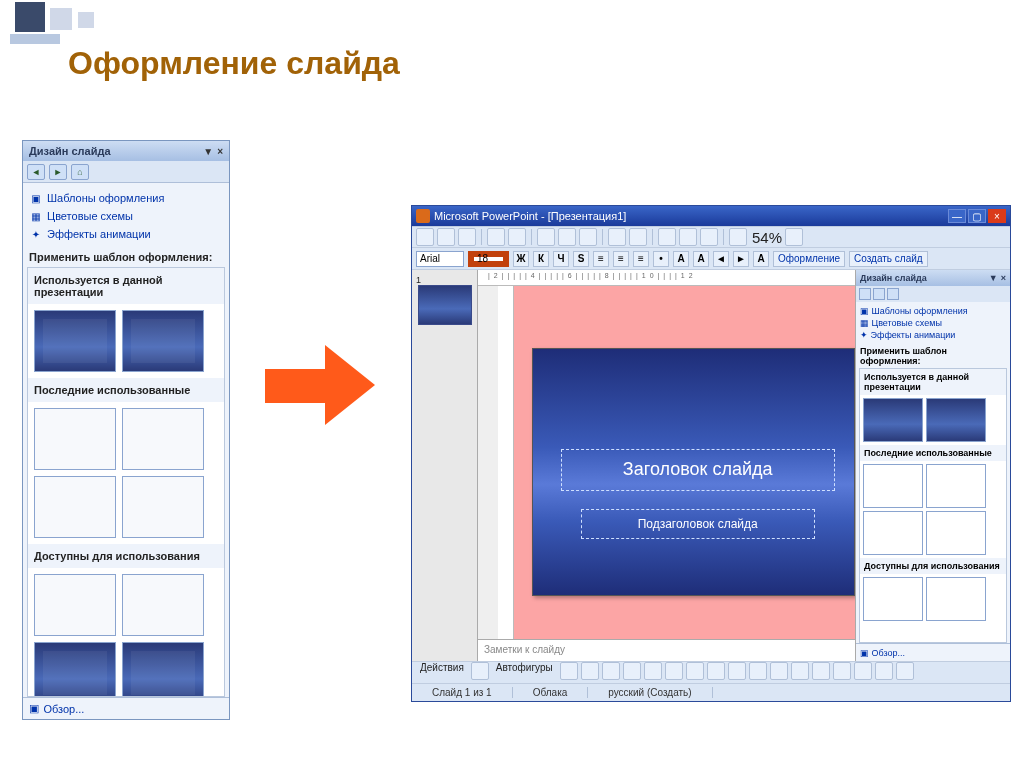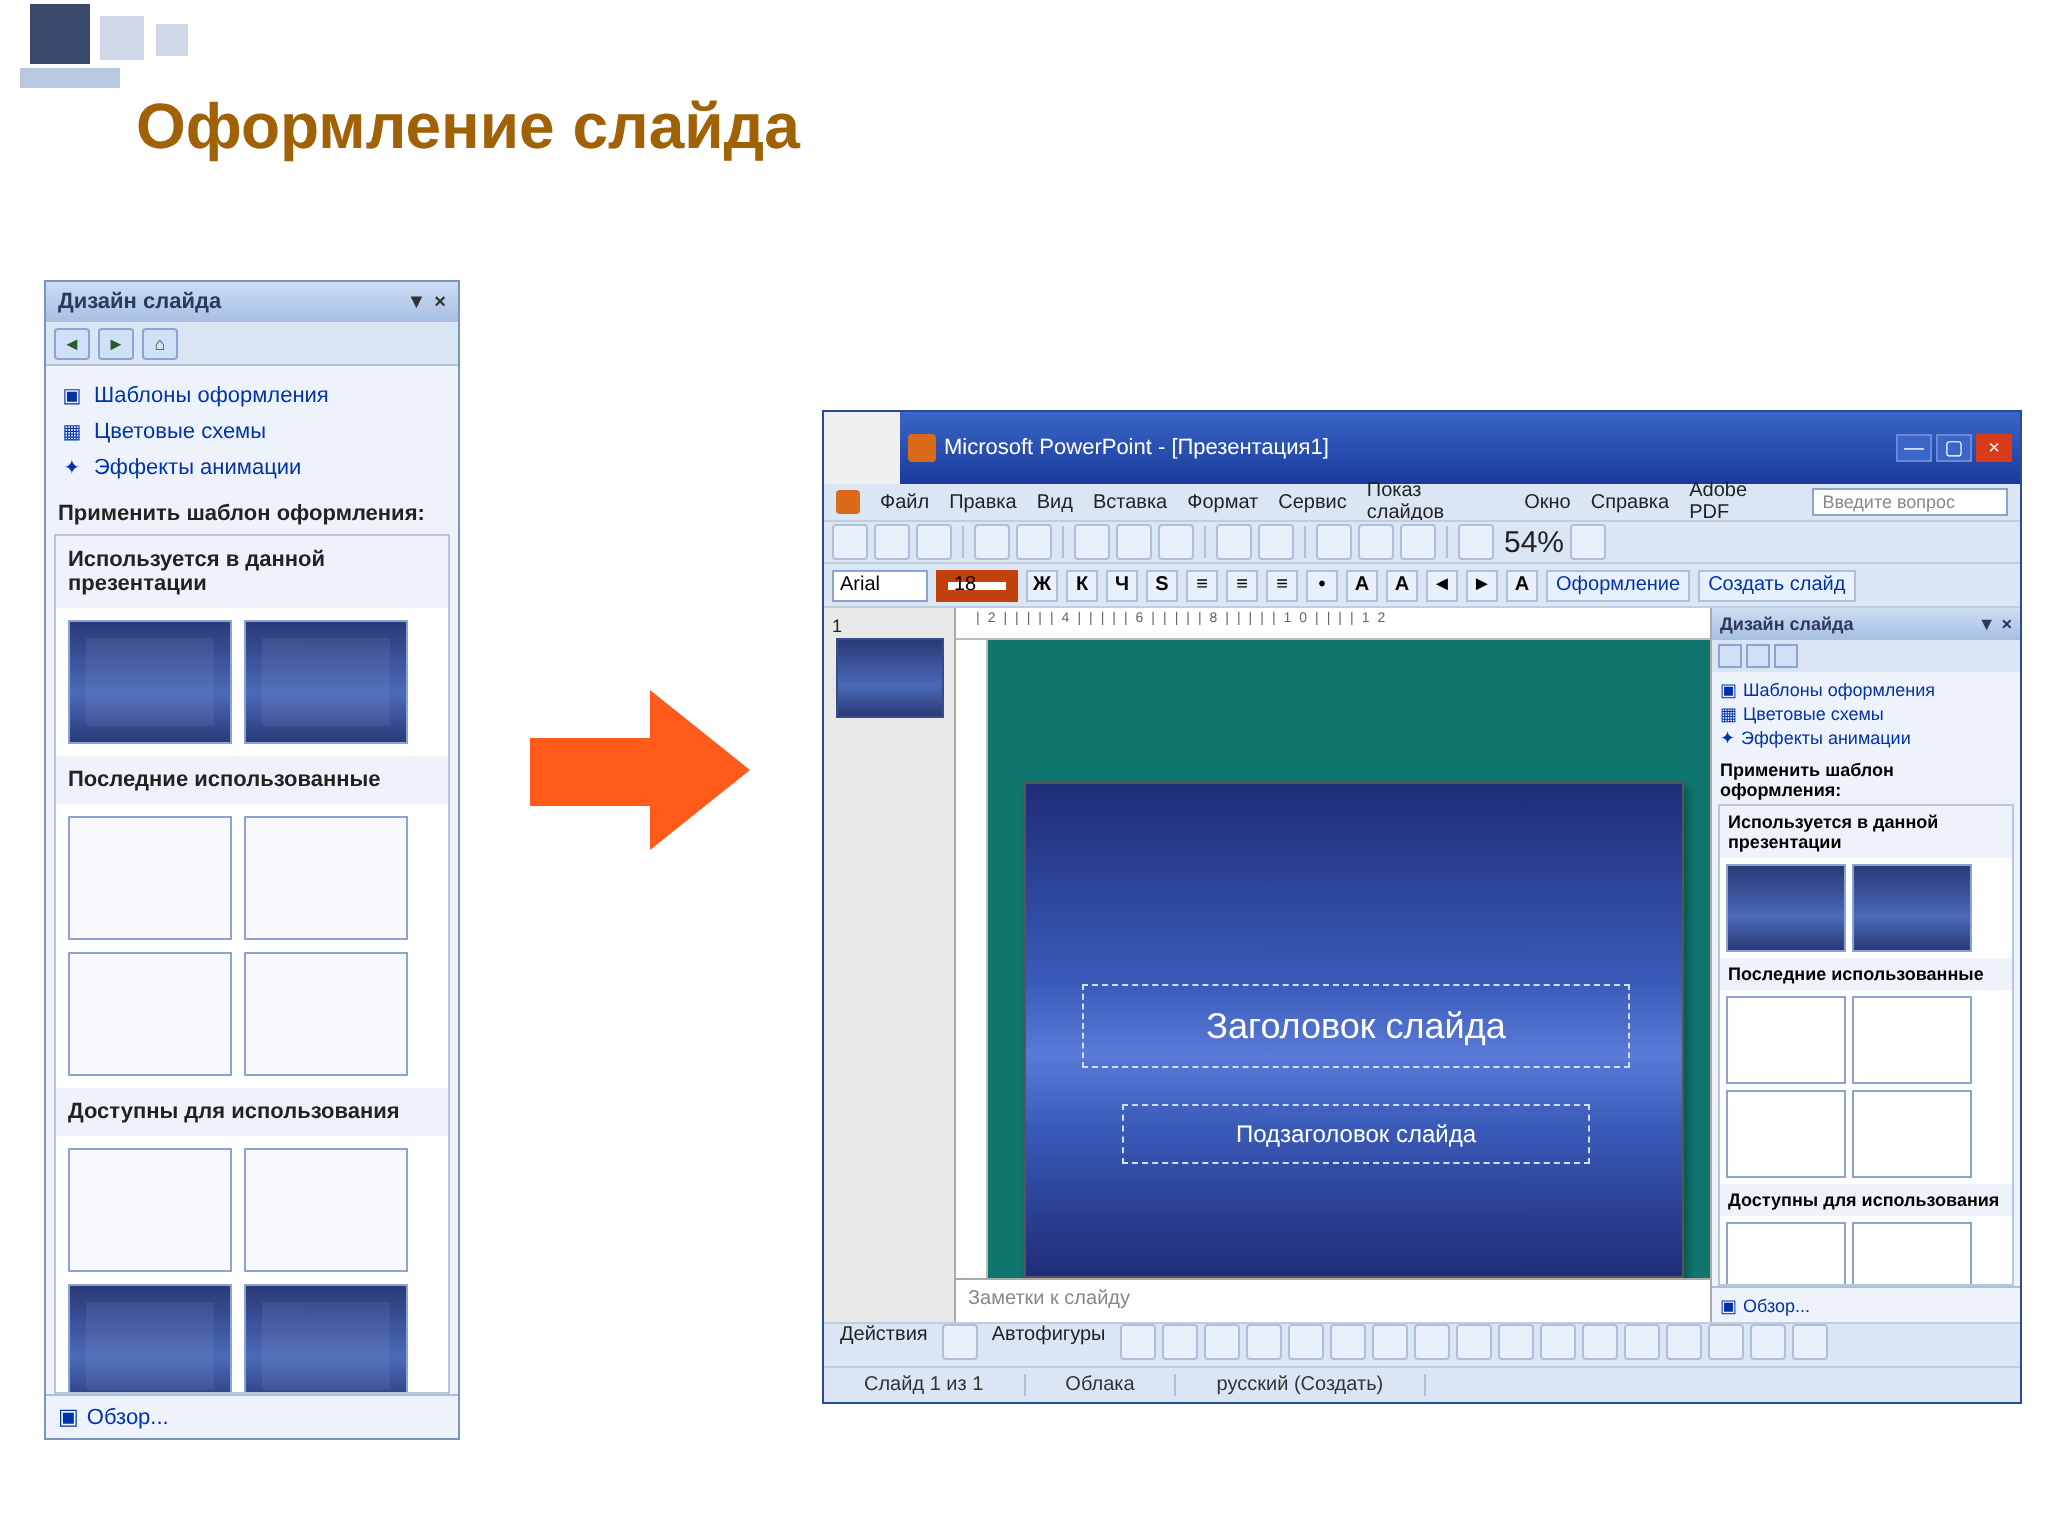--- a/index.html
+++ b/index.html
@@ -34,21 +34,21 @@
   .thumb.light { background: #f7f9fc; }
   .tp-footer { height: 22px; border-top: 1px solid #aebfd9; display: flex; align-items: center; padding: 0 6px; gap: 4px; color: #0033aa; background: #eef3fb; }
 
   
   .arrow { position: absolute; top: 345px; left: 265px; width: 120px; height: 80px; }
   .arrow .shaft { position: absolute; top: 24px; left: 0; width: 60px; height: 34px; background: #ff5a1a; }
   .arrow .head { position: absolute; top: 0; left: 60px; width: 0; height: 0; border-top: 40px solid transparent; border-bottom: 40px solid transparent; border-left: 50px solid #ff5a1a; }
 
   
   .pp-window { position: absolute; top: 205px; left: 411px; width: 600px; height: 497px; border: 1px solid #2a4a9a; background: #efefef; display: flex; flex-direction: column; font-size: 10px; }
-  .pp-title { height: 36px; background: linear-gradient(#3a66c8,#1a3a9a); color: #fff; display: flex; align-items: center; padding: 0 4px; font-size: 11px; margin-left: 38px; }
+  .pp-title { height: 20px; background: linear-gradient(#3a66c8,#1a3a9a); color: #fff; display: flex; align-items: center; padding: 0 4px; font-size: 11px; }
   .pp-title .ic { width: 14px; height: 14px; background: #da6a1a; margin-right: 4px; border-radius: 2px; }
   .pp-title .btns { margin-left: auto; display: flex; gap: 2px; }
   .pp-title .btns span { width: 18px; height: 14px; display: inline-flex; align-items: center; justify-content: center; font-size: 10px; color: #fff; border: 1px solid #6a8ad8; background: #3a66c8; }
   .pp-title .btns span.cl { background: #da3a1a; border-color: #da3a1a; }
   .pp-menu { height: 18px; background: #dbe6f5; display: flex; align-items: center; gap: 10px; padding: 0 6px; color: #222; }
   .pp-menu .mi { font-size: 10px; }
   .pp-menu .askbox { margin-left: auto; width: 98px; height: 14px; border: 1px solid #8aa4cf; background: #fff; color: #888; font-size: 9px; padding: 0 4px; display: flex; align-items: center; }
   .pp-tb { height: 22px; background: #dbe6f5; border-top: 1px solid #c0cde0; border-bottom: 1px solid #c0cde0; display: flex; align-items: center; gap: 3px; padding: 0 4px; }
   .pp-tb .tbtn { width: 18px; height: 18px; border: 1px solid #b0c0d8; background: #e8f0fb; border-radius: 2px; }
   .pp-tb .sep { width: 1px; height: 16px; background: #b0c0d8; margin: 0 2px; }
@@ -59,21 +59,21 @@
   .pp-fmt .fb { width: 16px; height: 16px; border: 1px solid #b0c0d8; background: #e8f0fb; font-size: 10px; font-weight: bold; display: inline-flex; align-items: center; justify-content: center; }
   .pp-fmt .lbtn { height: 16px; border: 1px solid #b0c0d8; background: #e8f0fb; font-size: 10px; padding: 0 4px; display: inline-flex; align-items: center; color: #0033aa; }
 
   .pp-body { flex: 1; display: flex; min-height: 0; }
   .pp-thumbs { width: 66px; background: #e8e8e8; border-right: 1px solid #aaa; padding: 4px; }
   .pp-thumbs .tn { width: 54px; height: 40px; border: 1px solid #3a4a8a; margin-left: 2px; background: linear-gradient(#2a3a78,#4a6ab8 60%,#2a3a78); }
   .pp-thumbs .tnum { font-size: 9px; color: #222; }
   .pp-center { flex: 1; display: flex; flex-direction: column; min-width: 0; }
   .pp-ruler-h { height: 16px; background: #fff; border-bottom: 1px solid #bbb; font-size: 7px; color: #666; position: relative; overflow: hidden; }
   .pp-ruler-h::before { content: '|2|||||4|||||6|||||8|||||10||||12'; letter-spacing: 4px; position: absolute; left: 10px; top: 2px; white-space: nowrap; }
-  .pp-stage { flex: 1; background: #0f766e; display: flex; align-items: flex-end; position: relative; overflow: hidden; }
+  .pp-stage { flex: 1; background: #fca5a5; display: flex; align-items: center; position: relative; overflow: hidden; margin-left: 20px; }
   .pp-ruler-v { width: 16px; background: #fff; border-right: 1px solid #bbb; align-self: stretch; }
   .pp-slide { margin: 18px 0 0 18px; width: 330px; height: 248px; background: linear-gradient(#1e2d78 0%,#3a5ab8 40%,#5a7ad8 55%,#3a5ab8 70%,#1e2d78 100%); border: 1px solid #555; position: relative; box-shadow: 2px 2px 4px rgba(0,0,0,0.3); }
   .pp-slide .ph { position: absolute; border: 1px dashed #cfe0ff; color: #fff; text-align: center; display: flex; align-items: center; justify-content: center; font-family: Arial; }
   .pp-slide .ph.tit { top: 100px; left: 28px; width: 274px; height: 42px; font-size: 18px; }
   .pp-slide .ph.sub { top: 160px; left: 48px; width: 234px; height: 30px; font-size: 12px; }
   .pp-notes { height: 22px; background: #fff; border-top: 1px solid #aaa; padding: 4px 6px; color: #888; font-size: 10px; }
 
   .pp-taskpane { width: 155px; border-left: 1px solid #aaa; background: #eef3fb; display: flex; flex-direction: column; font-size: 9px; }
   .pp-taskpane .hdr { height: 16px; background: linear-gradient(#cdddf3,#a6bfe3); padding: 1px 4px; font-weight: bold; color: #2a3a5a; display: flex; align-items: center; }
   .pp-taskpane .hdr .close { margin-left: auto; display: flex; gap: 3px; }
@@ -169,34 +169,20 @@
 
 <div class="pp-window">
   <div class="pp-title">
     <span class="ic"></span>
     <span>Microsoft PowerPoint - [Презентация1]</span>
     <div class="btns">
       <span>—</span>
       <span>▢</span>
       <span class="cl">×</span>
     </div>
-  </div>
-  <div class="pp-menu">
-    <span class="ic" style="width:12px;height:12px;background:#da6a1a;border-radius:2px;"></span>
-    <span class="mi">Файл</span>
-    <span class="mi">Правка</span>
-    <span class="mi">Вид</span>
-    <span class="mi">Вставка</span>
-    <span class="mi">Формат</span>
-    <span class="mi">Сервис</span>
-    <span class="mi">Показ слайдов</span>
-    <span class="mi">Окно</span>
-    <span class="mi">Справка</span>
-    <span class="mi">Adobe PDF</span>
-    <div class="askbox">Введите вопрос</div>
   </div>
   <div class="pp-tb">
     <span class="tbtn"></span>
     <span class="tbtn"></span>
     <span class="tbtn"></span>
     <span class="sep"></span>
     <span class="tbtn"></span>
     <span class="tbtn"></span>
     <span class="sep"></span>
     <span class="tbtn"></span>

